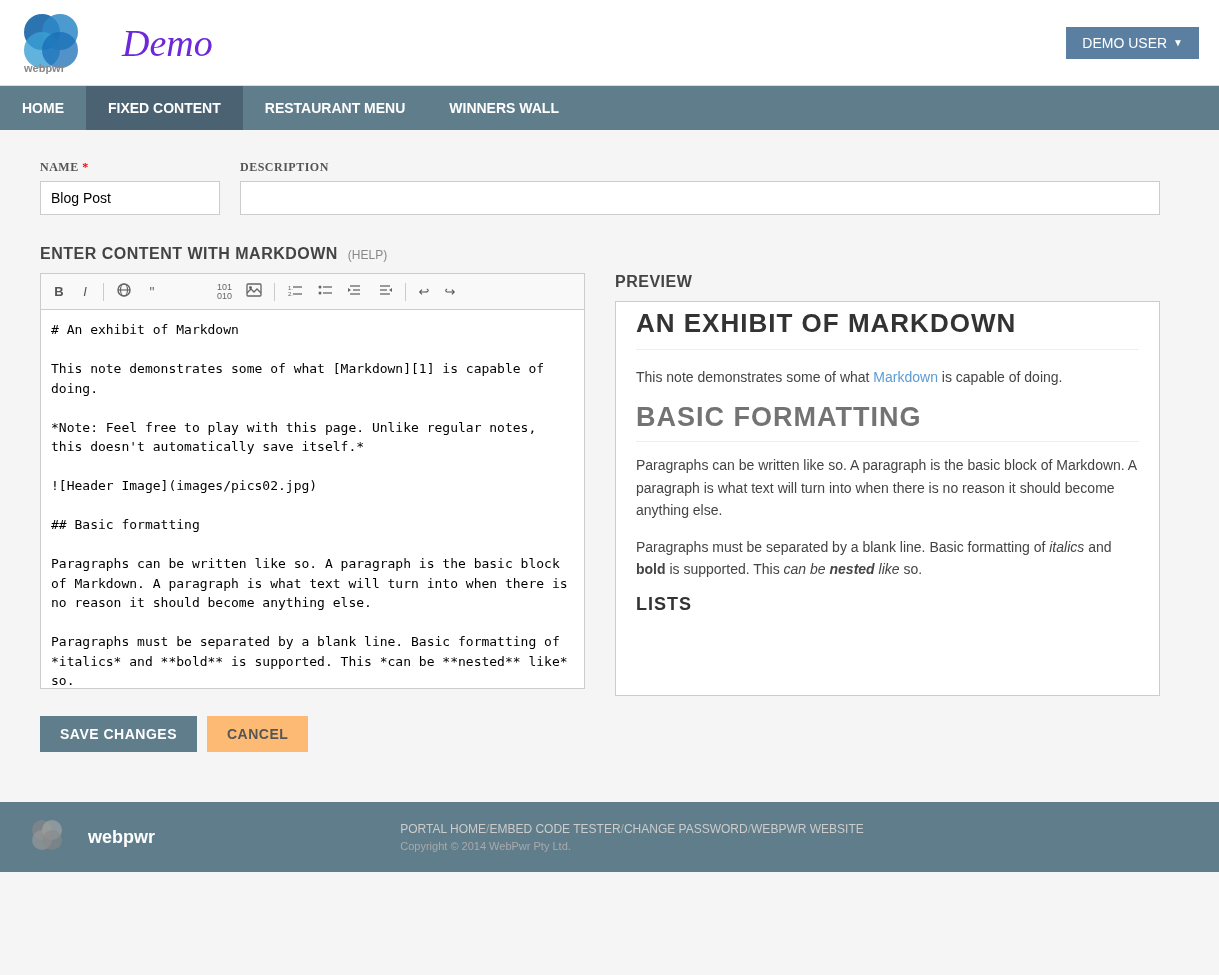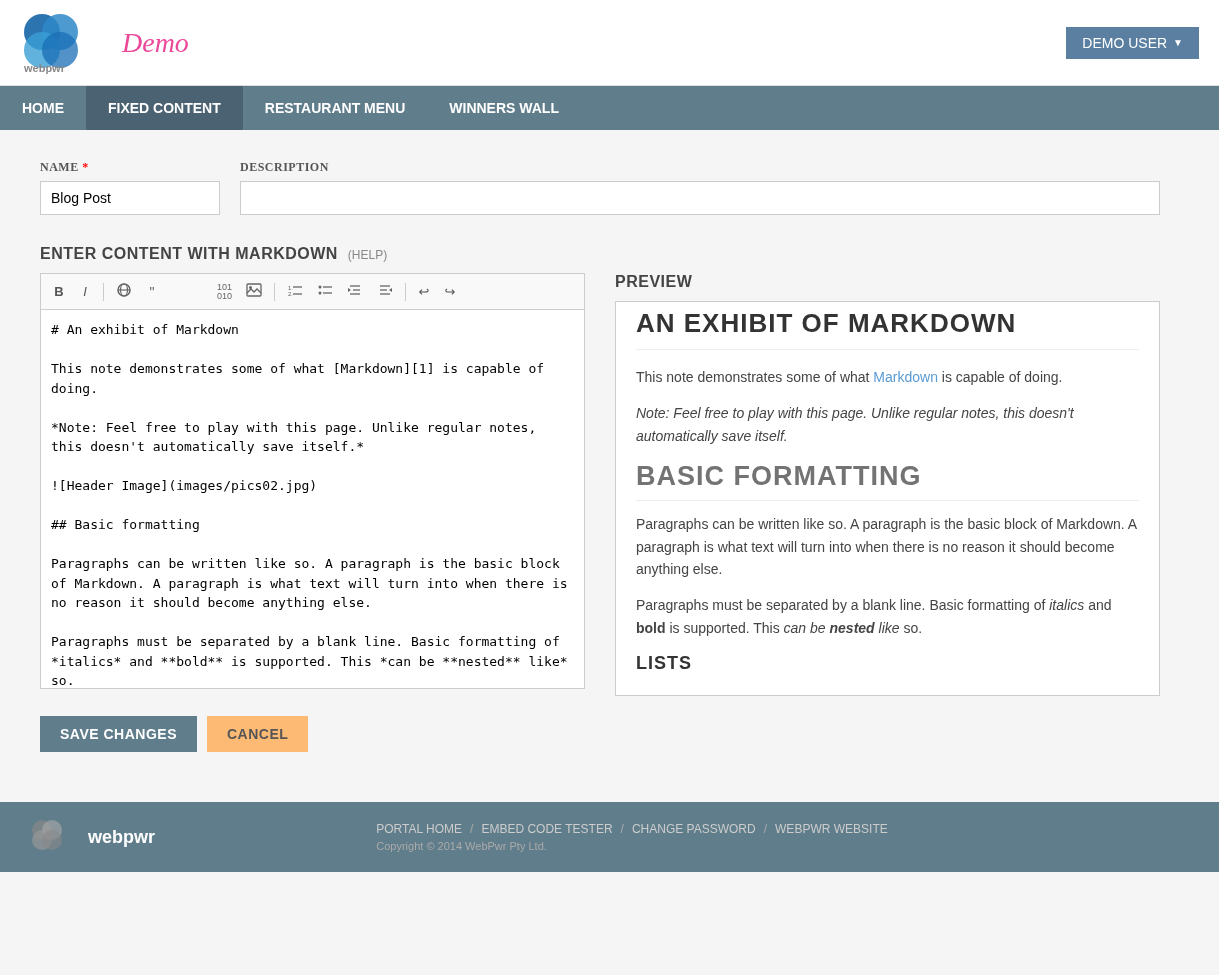--- a/index.html
+++ b/index.html
@@ -1,21 +1,21 @@
 <!DOCTYPE html>
 <html><head>
   <meta charset="utf-8">
   <style>
     * { box-sizing: border-box; margin: 0; padding: 0; }
     body { font-family: Arial, sans-serif; background: #f5f5f5; color: #333; font-size: 14px; }
 
     
     .header { background: #fff; padding: 10px 20px; display: flex; align-items: center; justify-content: space-between; border-bottom: 1px solid #ddd; }
     .logo-area { display: flex; align-items: center; gap: 12px; }
-    .demo-text { font-size: 28px; color: #ec4899; font-style: italic; font-family: Georgia, serif; }
+    .demo-text { font-size: 38px; color: #6d28d9; font-style: italic; font-family: Georgia, serif; }
     .demo-user-btn { background: #5a7fa0; color: #fff; border: none; padding: 8px 16px; cursor: pointer; font-size: 14px; display: flex; align-items: center; gap: 6px; }
     .chevron { font-size: 10px; }
 
     
     .nav { background: #607d8b; display: flex; }
     .nav-item { padding: 14px 22px; color: #fff; cursor: pointer; font-size: 14px; font-weight: bold; text-decoration: none; }
     .nav-item.active { background: #4a6272; }
 
     
     .main { padding: 30px 40px; max-width: 1200px; }
@@ -64,21 +64,21 @@
     
     .button-row { margin-top: 20px; display: flex; gap: 10px; }
     .btn-save { background: #607d8b; color: #ffffff; border: none; padding: 10px 20px; font-size: 14px; font-weight: bold; cursor: pointer; letter-spacing: 0.5px; }
     .btn-cancel { background: #fdba74; color: #555; border: none; padding: 6px 20px; font-size: 14px; font-weight: bold; cursor: pointer; letter-spacing: 0.5px; }
 
     
     .footer { background: #607d8b; padding: 16px 30px; display: flex; align-items: center; justify-content: space-between; margin-top: 20px; }
     .footer-logo { display: flex; align-items: center; gap: 8px; }
     .footer-logo-text { color: #fff; font-size: 18px; font-weight: bold; }
     .footer-links { text-align: center; }
-    .footer-link-row { display: flex; gap: 8px; align-items: center; justify-content: center; margin-bottom: 4px; }
+    .footer-link-row { display: flex; align-items: center; justify-content: center; margin-bottom: 4px; }
     .footer-link { color: #ccc; font-size: 12px; cursor: pointer; text-decoration: none; }
     .footer-sep-text { color: #aaa; font-size: 12px; }
     .footer-copy { color: #aaa; font-size: 11px; text-align: left; }
 
     
     .editor-textarea::-webkit-scrollbar, .preview-box::-webkit-scrollbar { width: 8px; }
     .editor-textarea::-webkit-scrollbar-track, .preview-box::-webkit-scrollbar-track { background: #f1f1f1; }
     .editor-textarea::-webkit-scrollbar-thumb, .preview-box::-webkit-scrollbar-thumb { background: #aaa; }
   </style>
 </head>
@@ -209,23 +209,20 @@
 Paragraphs must be separated by a blank line. Basic formatting of *italics* and **bold** is supported. This *can be **nested** like* so.</textarea>
       </div>
 
       <div class="preview-col">
         <div class="col-label">PREVIEW</div>
         <div class="preview-box">
           <div class="preview-h1">AN EXHIBIT OF MARKDOWN</div>
           <p class="preview-p">
             This note demonstrates some of what <a class="preview-link">Markdown</a> is capable of doing.
           </p>
-          <p class="preview-p preview-italic">
-            Note: Feel free to play with this page. Unlike regular notes, this doesn't automatically save itself.
-          </p>
           <div class="preview-h2">BASIC FORMATTING</div>
           <p class="preview-p">
             Paragraphs can be written like so. A paragraph is the basic block of Markdown. A paragraph is what text will turn into when there is no reason it should become anything else.
           </p>
           <p class="preview-p">
             Paragraphs must be separated by a blank line. Basic formatting of <span class="preview-italic">italics</span> and <span class="preview-bold">bold</span> is supported. This <span class="preview-italic">can be <span class="nested-bold">nested</span> like</span> so.
           </p>
           <div class="preview-h3">LISTS</div>
         </div>
       </div>

